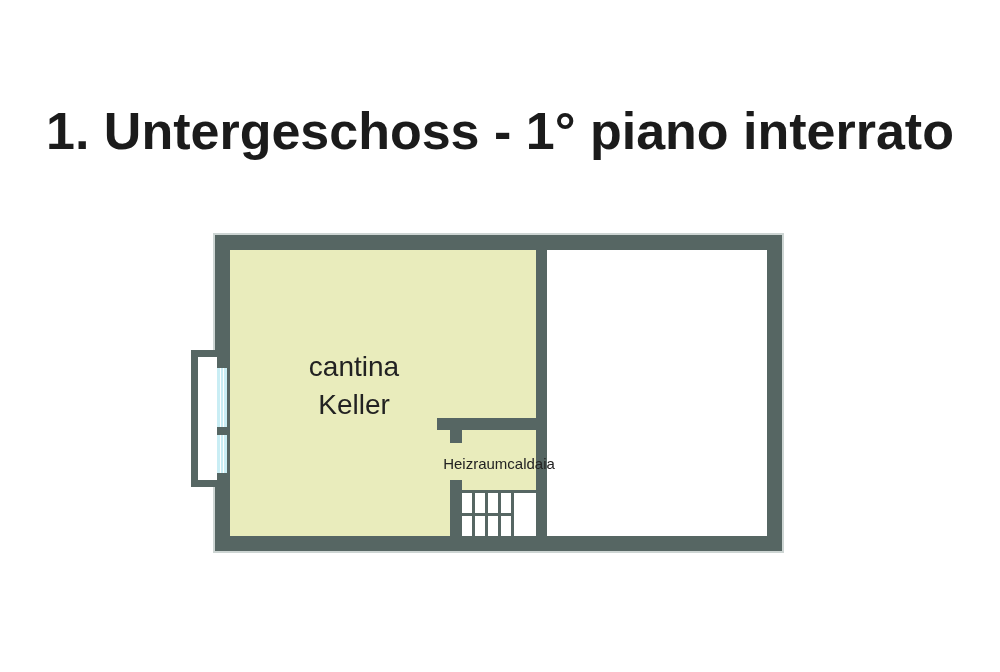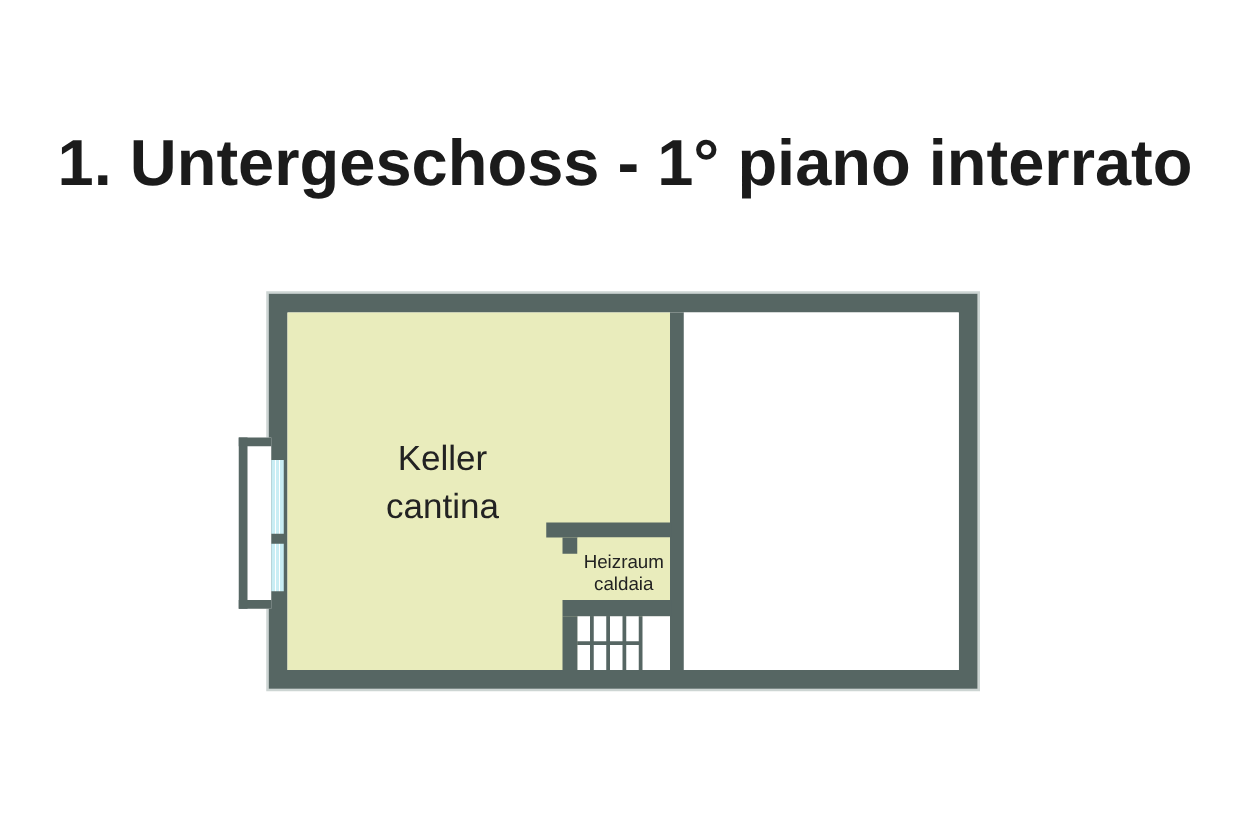--- a/index.html
+++ b/index.html
@@ -27,22 +27,22 @@
   }
   .plan *{position:absolute;box-sizing:border-box;}
   .keller{left:0;top:0;width:306px;height:286px;background:var(--room);}
   .right-room{left:317px;top:0;width:220px;height:286px;background:#fff;}
   .divider-wall{left:306px;top:0;width:11px;height:286px;background:var(--wall);}
   .hz-top-wall{left:207px;top:168px;width:100px;height:12px;background:var(--wall);}
   .hz-door-stub{left:220px;top:180px;width:12px;height:13px;background:var(--wall);}
   .hz-bottom-wall{left:220px;top:230px;width:87px;height:13px;background:var(--wall);}
   .stairs-left-wall{left:220px;top:243px;width:12px;height:43px;background:var(--wall);}
   .heizraum{
-    left:232px;top:180px;width:74px;height:50px;background:var(--room);
-    display:flex;flex-direction:column;align-items:center;justify-content:center;
+    left:232px;top:180px;width:74px;height:60px;background:var(--room);
+    display:flex;flex-direction:row;align-items:center;justify-content:center;
     padding-top:8px;
   }
   .heizraum .line{position:static;font-size:15px;line-height:18px;color:#222;white-space:nowrap;}
   .keller-label{
     left:24px;top:98px;width:200px;text-align:center;
     font-size:28px;line-height:38px;color:#222;
   }
   .keller-label .line{position:static;display:block;}
   
   .stairs{left:232px;top:243px;width:74px;height:43px;background:var(--wall);display:flex;}
@@ -75,22 +75,22 @@
 
   <div class="title">1. Untergeschoss - 1° piano interrato</div>
 
   <div class="plan">
 
     <div class="keller"></div>
     <div class="right-room"></div>
     <div class="divider-wall"></div>
 
     <div class="keller-label">
+      <span class="line">cantina</span>
       <span class="line">Keller</span>
-      <span class="line">cantina</span>
     </div>
 
     <div class="hz-top-wall"></div>
     <div class="hz-door-stub"></div>
     <div class="hz-bottom-wall"></div>
     <div class="stairs-left-wall"></div>
 
     <div class="heizraum">
       <span class="line">Heizraum</span>
       <span class="line">caldaia</span>

